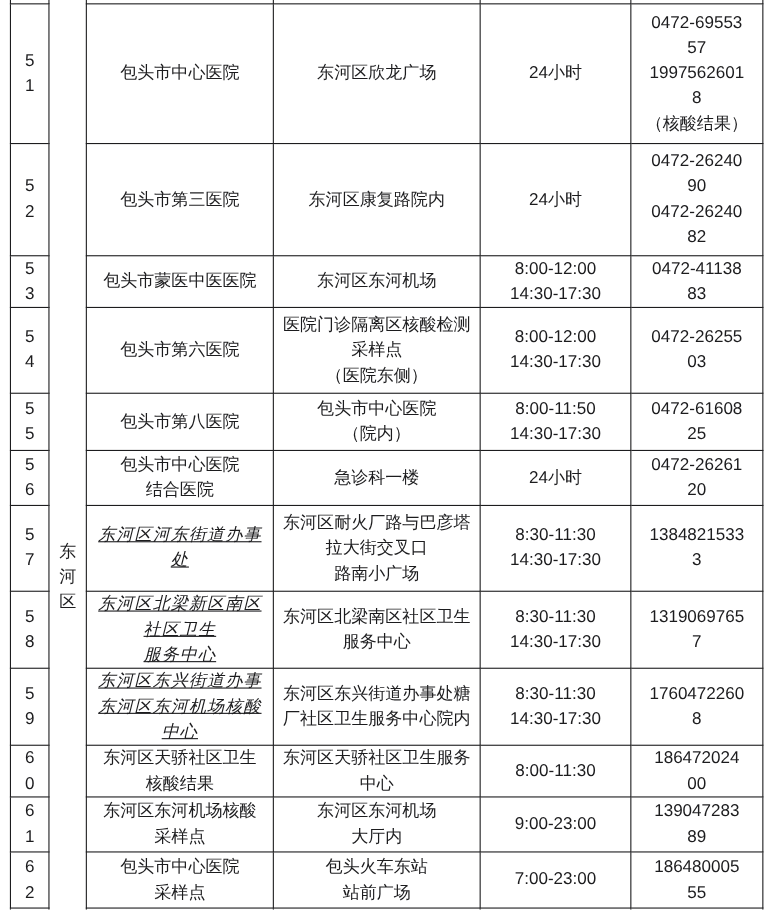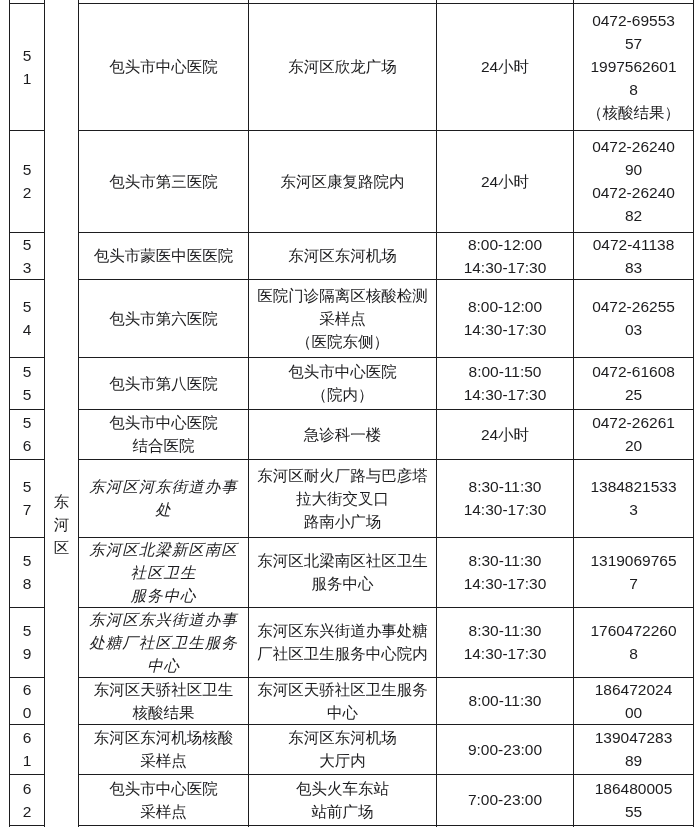--- a/index.html
+++ b/index.html
@@ -37,20 +37,21 @@
     padding-top: 1px;
     font-size: 16px;
     line-height: 23px;
   }
   td.kai {
     font-family: "Liberation Serif", "DejaVu Serif", serif;
     font-style: italic;
     font-size: 13.5px;
     line-height: 20px;
     letter-spacing: 1px;
+    text-decoration: underline;
   }
   td.district { position: relative; }
   .district-label {
     position: absolute;
     top: 490px;
     left: 0;
     width: 100%;
     text-align: center;
     font-size: 15.5px;
     line-height: 23px;
@@ -182,21 +183,21 @@
         <td>8:30-11:30
 14:30-17:30</td>
         <td>1319069765
 7</td>
       </tr>
 
       <tr style="height:69px">
         <td class="num">5
 9</td>
         <td class="kai">东河区东兴街道办事
-处糖厂社区卫生服务
+东河区东河机场核酸
 中心</td>
         <td>东河区东兴街道办事处糖
 厂社区卫生服务中心院内</td>
         <td>8:30-11:30
 14:30-17:30</td>
         <td>1760472260
 8</td>
       </tr>
 
       <tr style="height:47px">

